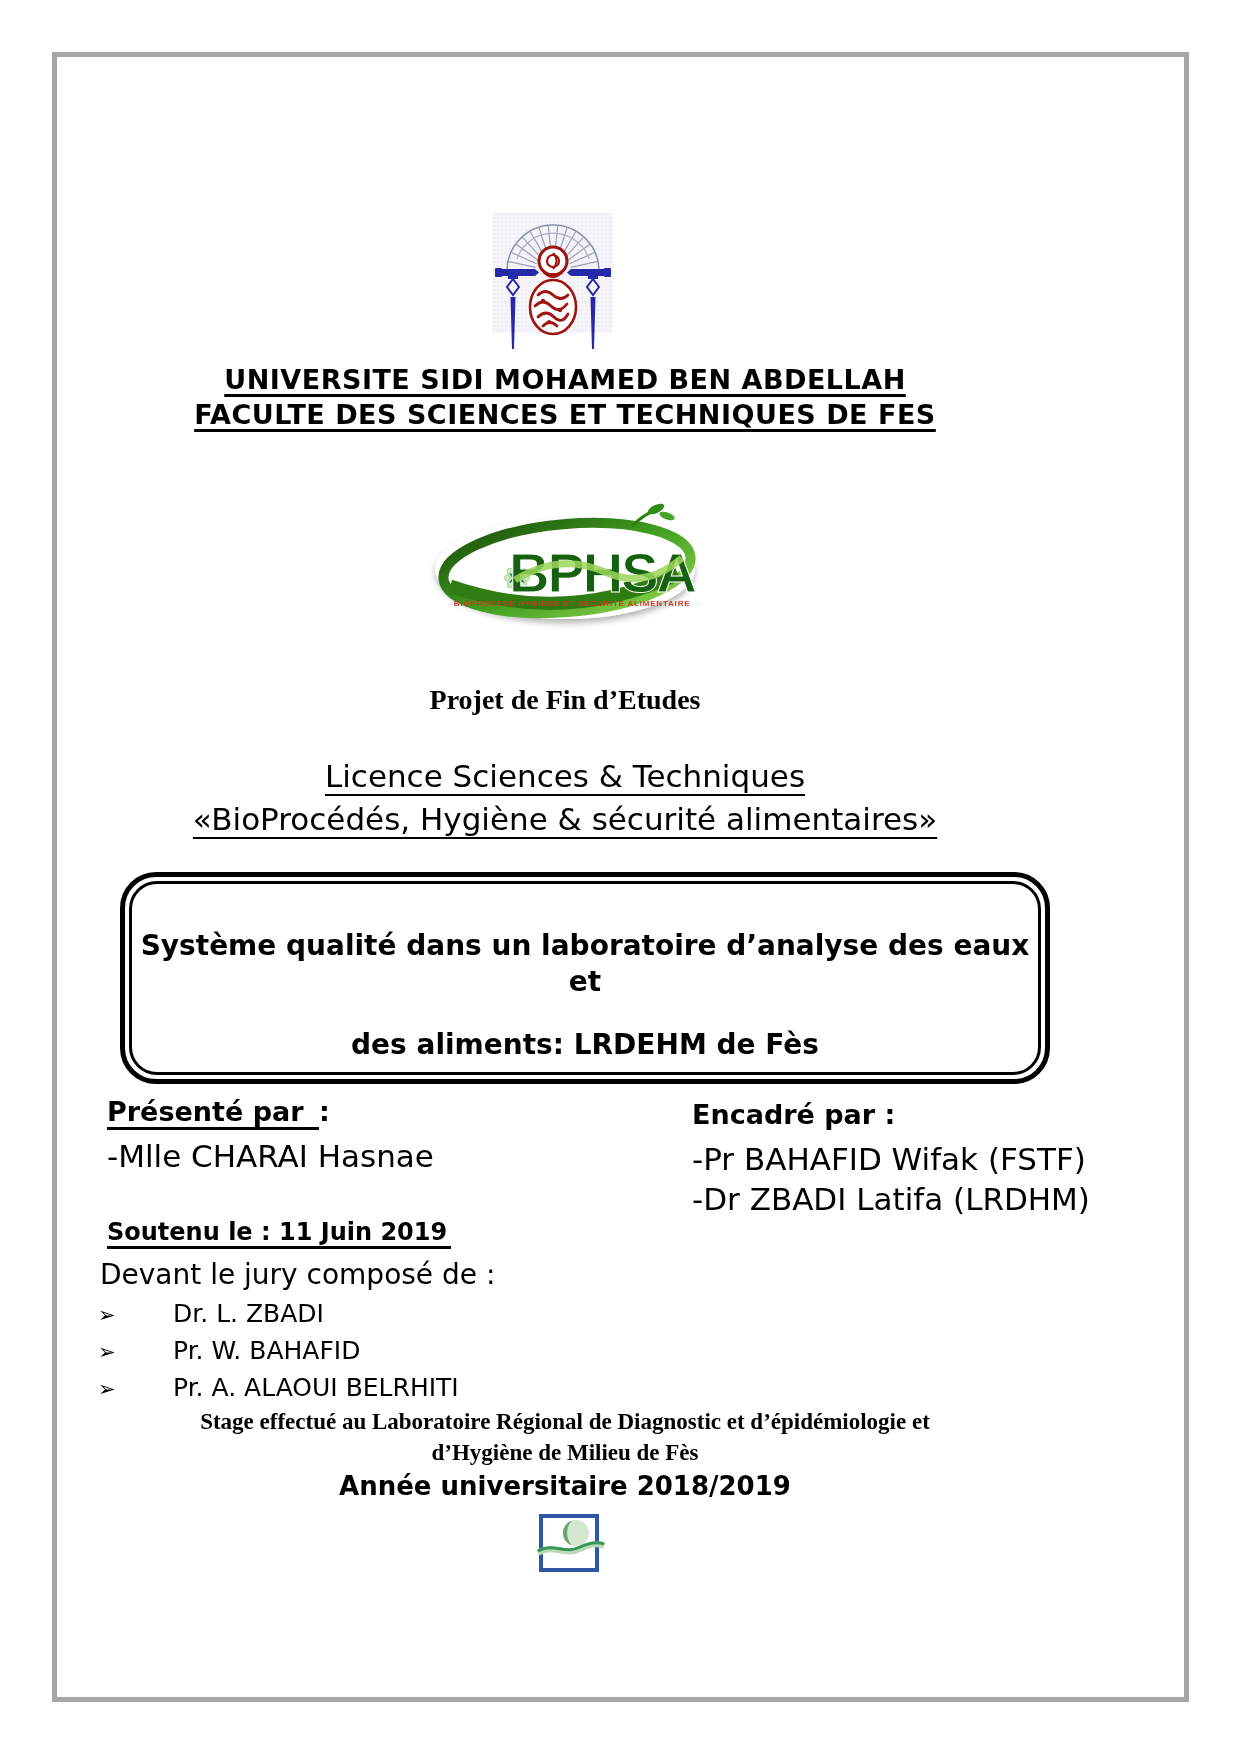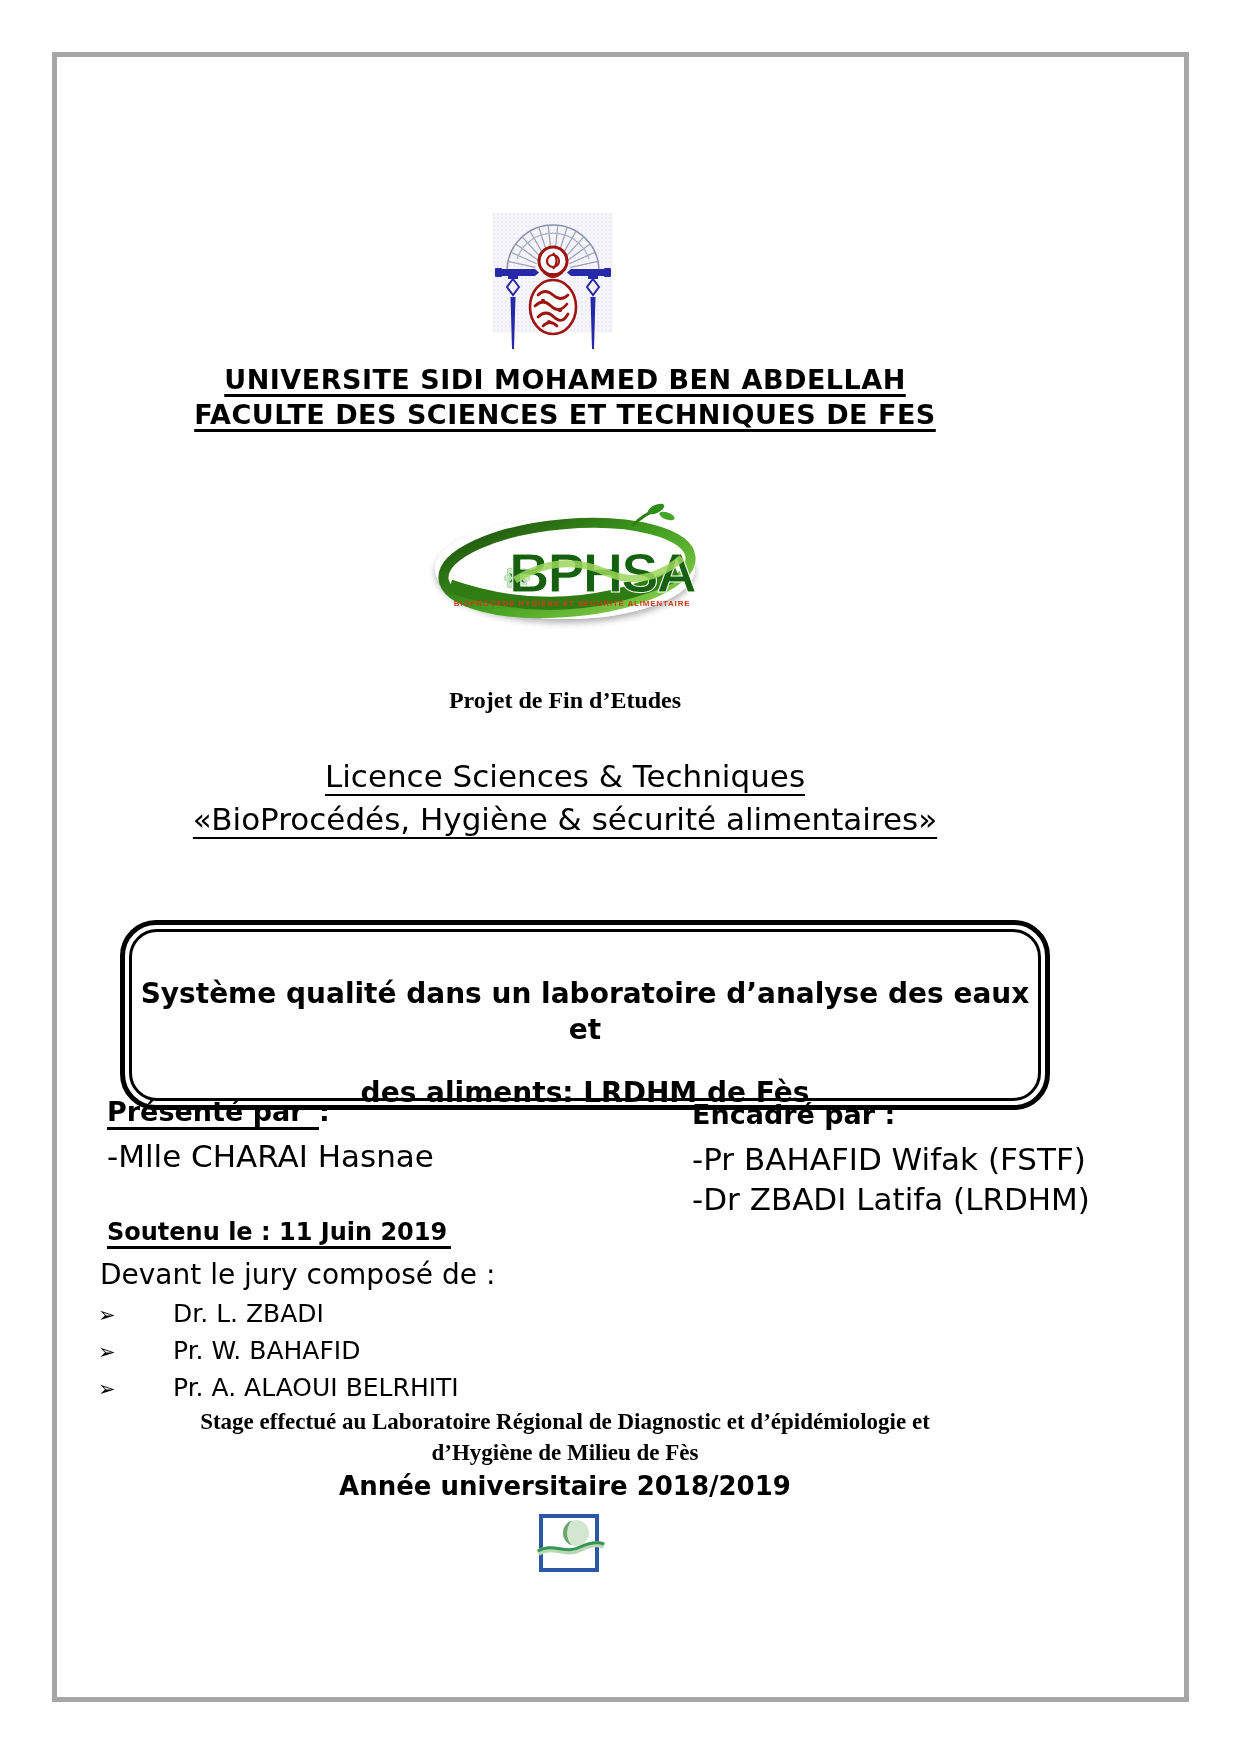--- a/index.html
+++ b/index.html
@@ -3,25 +3,25 @@
 <meta charset="utf-8">
 <style>
   html,body{margin:0;padding:0;background:#ffffff;}
   body{width:1241px;height:1754px;position:relative;font-family:"DejaVu Sans",sans-serif;color:#000;overflow:hidden;}
   .page-frame{position:absolute;left:52px;top:52px;width:1127px;height:1640px;border:5px solid #a6a6a6;}
   .abs{position:absolute;}
   .stack-center{left:0;width:1016px;text-align:center;}
   
   .uniline{font-weight:bold;font-size:27px;line-height:35px;letter-spacing:.5px;text-decoration:underline;text-decoration-thickness:2.5px;text-underline-offset:5px;}
   .serifbold{font-family:"Liberation Serif","DejaVu Serif",serif;font-weight:bold;}
-  .projet{font-size:24px;line-height:30px;font-family:Liberation Serif, serif;}
+  .projet{font-size:28px;line-height:30px;font-family:Liberation Serif, serif;}
   .degree1{font-size:31px;line-height:38px;text-decoration:underline;text-decoration-thickness:2px;text-underline-offset:7px;}
   .degree2{font-size:31px;line-height:38px;text-decoration:underline;text-decoration-thickness:2px;text-underline-offset:7px;}
   
-  .title-box{left:63px;top:815px;width:930px;height:190px;border:5px solid #000;border-radius:36px;box-sizing:border-box;background:#fff;margin-top:48px;}
+  .title-box{left:63px;top:815px;width:930px;height:212px;border:5px solid #000;border-radius:36px;box-sizing:border-box;background:#fff;}
   .title-box-inner{position:absolute;left:4px;top:4px;right:4px;bottom:4px;border:3px solid #000;border-radius:28px;text-align:center;}
   .title-line{font-weight:bold;font-size:28px;line-height:36px;margin:0;}
   .tl1{margin-top:44px;}
   .tl2{margin-top:27px;}
   
   .col-label{font-weight:bold;font-size:27px;line-height:36px;}
   .u-label{border-bottom:3px solid #000;padding-right:6px;}
   .col-name{font-size:31px;line-height:40px;}
   .soutenu{font-weight:bold;font-size:24px;line-height:38px;}
   .soutenu span{border-bottom:3px solid #000;padding-right:4px;}
@@ -149,21 +149,21 @@
   </svg>
 
   <div class="abs stack-center serifbold projet" style="top:628px;">Projet de Fin d’Etudes</div>
 
   <div class="abs stack-center degree1" style="top:700px;">Licence Sciences &amp; Techniques</div>
   <div class="abs stack-center degree2" style="top:743px;">«BioProcédés, Hygiène &amp; sécurité alimentaires»</div>
 
   <div class="abs title-box">
     <div class="title-box-inner">
       <p class="title-line tl1">Système qualité dans un laboratoire d’analyse des eaux et</p>
-      <p class="title-line tl2">des aliments: LRDHM de Fès</p>
+      <p class="title-line tl2">des aliments: LRDEHM de Fès</p>
     </div>
   </div>
 
   <div class="abs" style="left:50px;top:1037px;">
     <div class="col-label"><span class="u-label">Présenté par </span><span>:</span></div>
     <div class="col-name" style="margin-top:6px;">-Mlle CHARAI Hasnae</div>
   </div>
 
   <div class="abs" style="left:635px;top:1040px;">
     <div class="col-label">Encadré par :</div>

